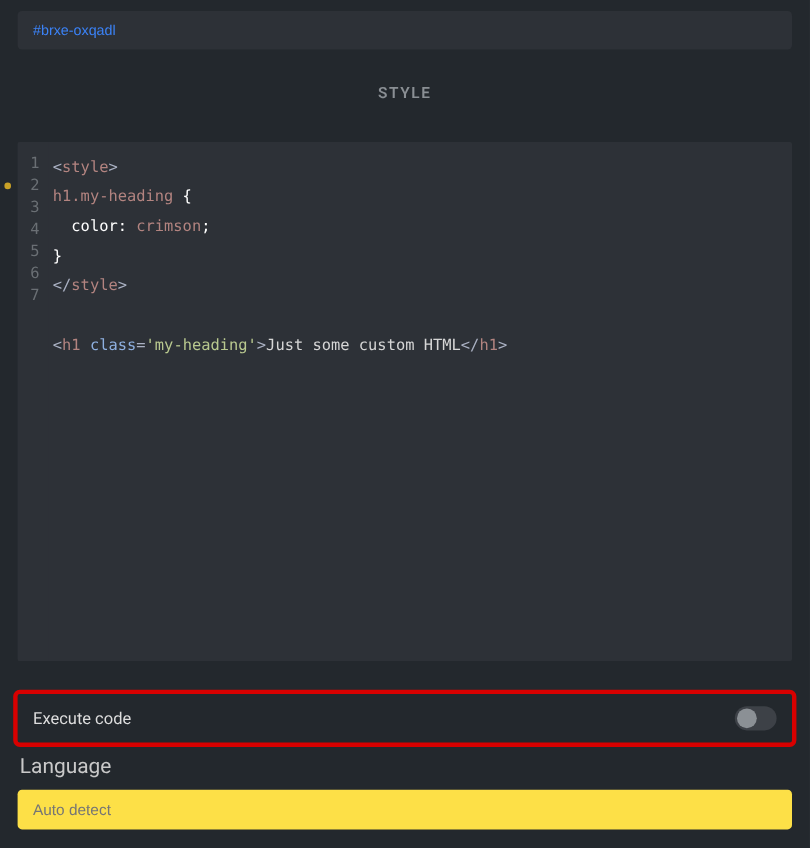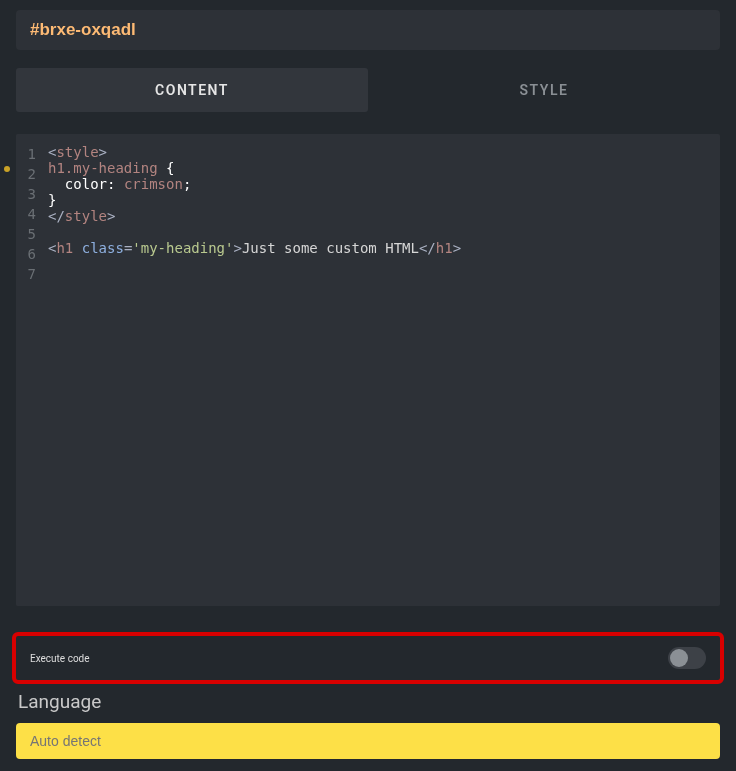--- a/index.html
+++ b/index.html
@@ -14,25 +14,24 @@
       font-family: -apple-system, BlinkMacSystemFont, "Segoe UI", Roboto, sans-serif;
       color: #ccc;
       overflow: hidden;
       padding: 10px 16px 0 16px;
     }
     .selector-input {
       background: #2d3137;
       border: none;
       border-radius: 4px;
       padding: 10px 14px;
-      color: #fdba74;
-      font-size: 17px;
+      color: #3b82f6;
+      font-size: 13px;
       width: 100%;
       margin-bottom: 18px;
-      font-weight: bold;
     }
     .tabs {
       display: flex;
       margin-bottom: 22px;
     }
     .tab {
       flex: 1;
       text-align: center;
       padding: 14px 0;
       font-size: 14px;
@@ -70,21 +69,21 @@
       font-family: "Consolas", "Monaco", monospace;
       font-size: 14px;
       line-height: 20px;
       text-align: right;
       min-width: 28px;
     }
     .code-area {
       padding: 10px 8px 10px 4px;
       font-family: "Consolas", "Monaco", monospace;
       font-size: 14px;
-      line-height: 16px;
+      line-height: 27px;
       white-space: pre;
       color: #d6d6d6;
     }
     .tag-bracket { color: #aab1c3; }
     .tag-name { color: #b38480; }
     .class-sel { color: #b38480; }
     .prop { color: #ffffff; }
     .value { color: #b38480; }
     .attr-name { color: #8eb0e0; }
     .attr-value { color: #b9c98f; }
@@ -98,21 +97,21 @@
       margin-left: -4px;
       margin-right: -4px;
       display: flex;
       align-items: center;
       justify-content: space-between;
       height: 52px;
       margin-bottom: 6px;
     }
     .execute-label {
       color: #dddddd;
-      font-size: 10px;
+      font-size: 15px;
     }
     .toggle {
       width: 38px;
       height: 22px;
       background: #3d4147;
       border-radius: 11px;
       position: relative;
       cursor: pointer;
     }
     .toggle-knob {
@@ -143,21 +142,20 @@
 </head>
 <body>
 
 
 
 <div class="left-indicator"></div>
 
 <input class="selector-input" readonly="" value="#brxe-oxqadl" style="">
 
 <div class="tabs">
-  <div class="tab active">CONTENT</div>
   <div class="tab">STYLE</div>
 </div>
 
 <div class="editor-wrap">
   <div class="gutter">
     <div>1</div>
     <div>2</div>
     <div>3</div>
     <div>4</div>
     <div>5</div>

